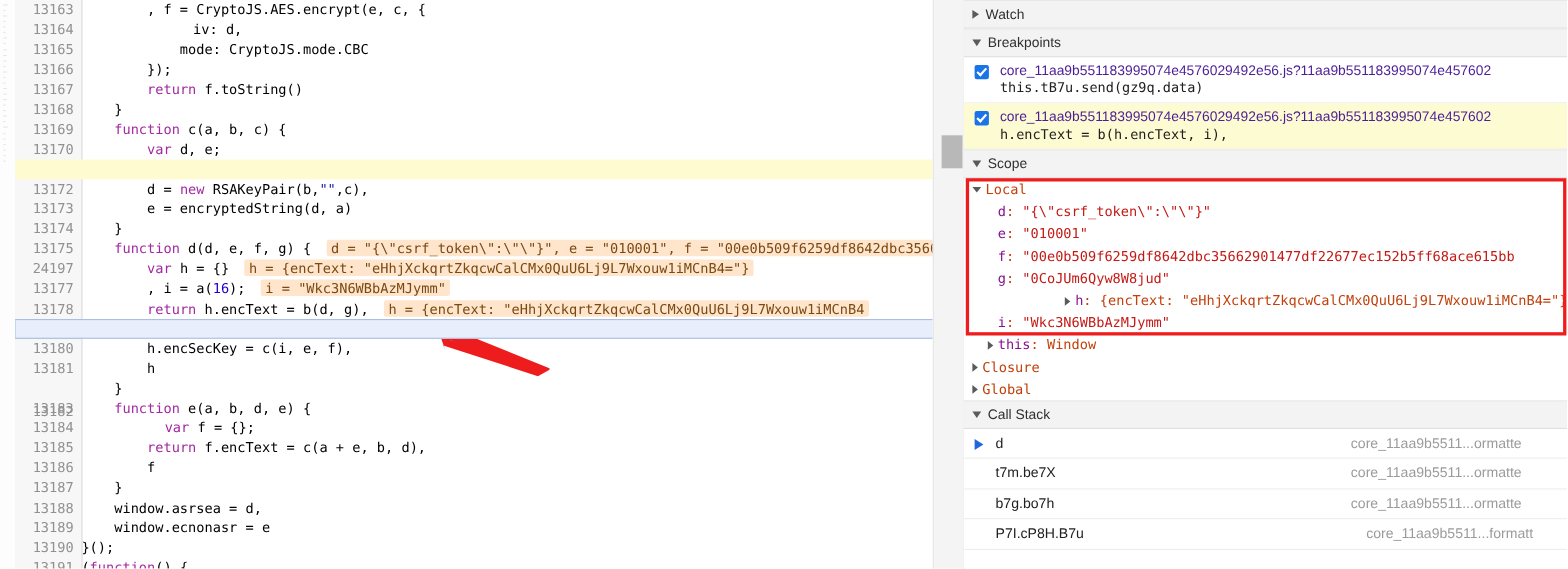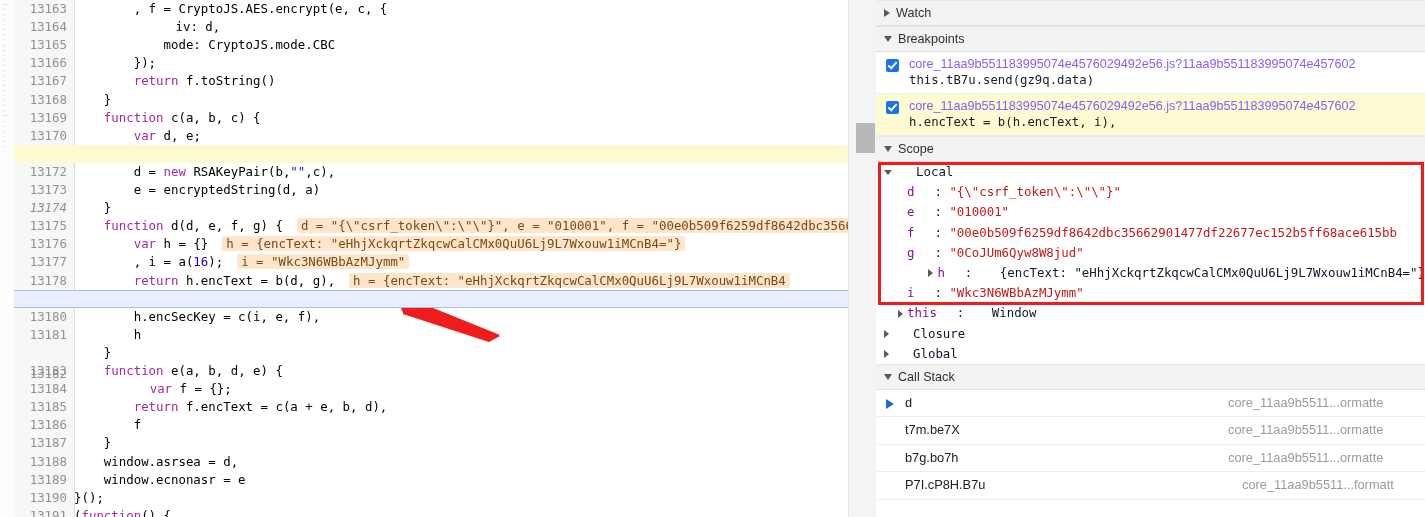--- a/index.html
+++ b/index.html
@@ -111,21 +111,21 @@
   .cb{
     position:absolute;left:10px;top:7px;width:13px;height:13px;
     background:#1a73e8;border-radius:2px;
   }
   .cb:after{
     content:"";position:absolute;left:4px;top:1px;width:3px;height:7px;
     border:solid #ffffff;border-width:0 2px 2px 0;transform:rotate(42deg);
   }
   .bp-url{
     margin-left:33px;font-family:"Liberation Sans",sans-serif;font-size:12.6px;
-    color:#8b5cf6;white-space:nowrap;
+    color:#4c1d95;white-space:nowrap;
   }
   .bp-code{
     margin-left:33px;font-family:"DejaVu Sans Mono","Liberation Mono",monospace;
     font-size:12.3px;color:#202020;white-space:nowrap;margin-top:2px;
   }
 
   
   .scopebox{position:relative;}
   .redbox{
     position:absolute;left:2px;top:0;width:546px;height:143px;
@@ -139,21 +139,21 @@
     display:inline-block;width:0;height:0;vertical-align:middle;
     border-top:4px solid transparent;border-bottom:4px solid transparent;
     border-left:5px solid #5a5a5a;margin-right:4px;
   }
   .srow .twist.open{
     border-left:4px solid transparent;border-right:4px solid transparent;
     border-top:5px solid #5a5a5a;border-bottom:0;margin-bottom:1px;
   }
   .sname{color:#881391;}
   .sval{color:#c41a16;}
-  .sobj{color:#0f172a;margin-left:20px;}
+  .sobj{color:#c2410c;}
   .swin{color:#881391;}
 
   
   .csrow{
     position:relative;height:26.5px;line-height:26.5px;
     border-bottom:1px solid #ededed;font-size:12.8px;
     font-family:"Liberation Sans",sans-serif;
   }
   .csrow .fn{position:absolute;left:29px;color:#202020;}
   .csrow .src{position:absolute;left:352px;color:#9b9b9b;white-space:nowrap;}
@@ -238,23 +238,23 @@
         <div class="ln" style="position: absolute; left: 14px; top: 18.1px;">13164</div>
         <div class="ln" style="position: absolute; left: 14px; top: 36.2px;">13165</div>
         <div class="ln" style="position: absolute; left: 14px; top: 54.3px;">13166</div>
         <div class="ln" style="position: absolute; left: 14px; top: 72.4px;">13167</div>
         <div class="ln" style="position: absolute; left: 14px; top: 90.5px;">13168</div>
         <div class="ln" style="position: absolute; left: 14px; top: 108.6px;">13169</div>
         <div class="ln" style="position: absolute; left: 14px; top: 126.7px;">13170</div>
         <div class="ln" style="position: absolute; left: 14px; top: 144.8px;">13171</div>
         <div class="ln" style="position: absolute; left: 14px; top: 162.9px;">13172</div>
         <div class="ln" style="position: absolute; left: 14px; top: 181px;">13173</div>
-        <div class="ln" style="position: absolute; left: 14px; top: 199.1px; font-style: italic;">13174</div>
+        <div class="ln" style="position: absolute; left: 14px; top: 199.1px;">13174</div>
         <div class="ln" style="position: absolute; left: 14px; top: 217.2px;">13175</div>
-        <div class="ln" style="position: absolute; left: 14px; top: 235.3px;">13176</div>
+        <div class="ln" style="position: absolute; left: 14px; top: 235.3px;">24197</div>
         <div class="ln" style="position: absolute; left: 14px; top: 253.4px;">13177</div>
         <div class="ln" style="position: absolute; left: 14px; top: 271.5px;">13178</div>
         <div class="ln exec" style="position: absolute; left: 14px; top: 289.6px;">13179</div>
         <div class="ln" style="position: absolute; left: 14px; top: 307.7px;">13180</div>
         <div class="ln" style="position: absolute; left: 14px; top: 325.8px;">13181</div>
         <div class="ln" style="position: absolute; left: 14px; top: 343.9px; margin-top: 21px;">13182</div>
         <div class="ln" style="position: absolute; left: 14px; top: 362px;">13183</div>
         <div class="ln" style="position: absolute; left: 14px; top: 380.1px;">13184</div>
         <div class="ln" style="position: absolute; left: 14px; top: 398.2px;">13185</div>
         <div class="ln" style="position: absolute; left: 14px; top: 416.3px;">13186</div>

